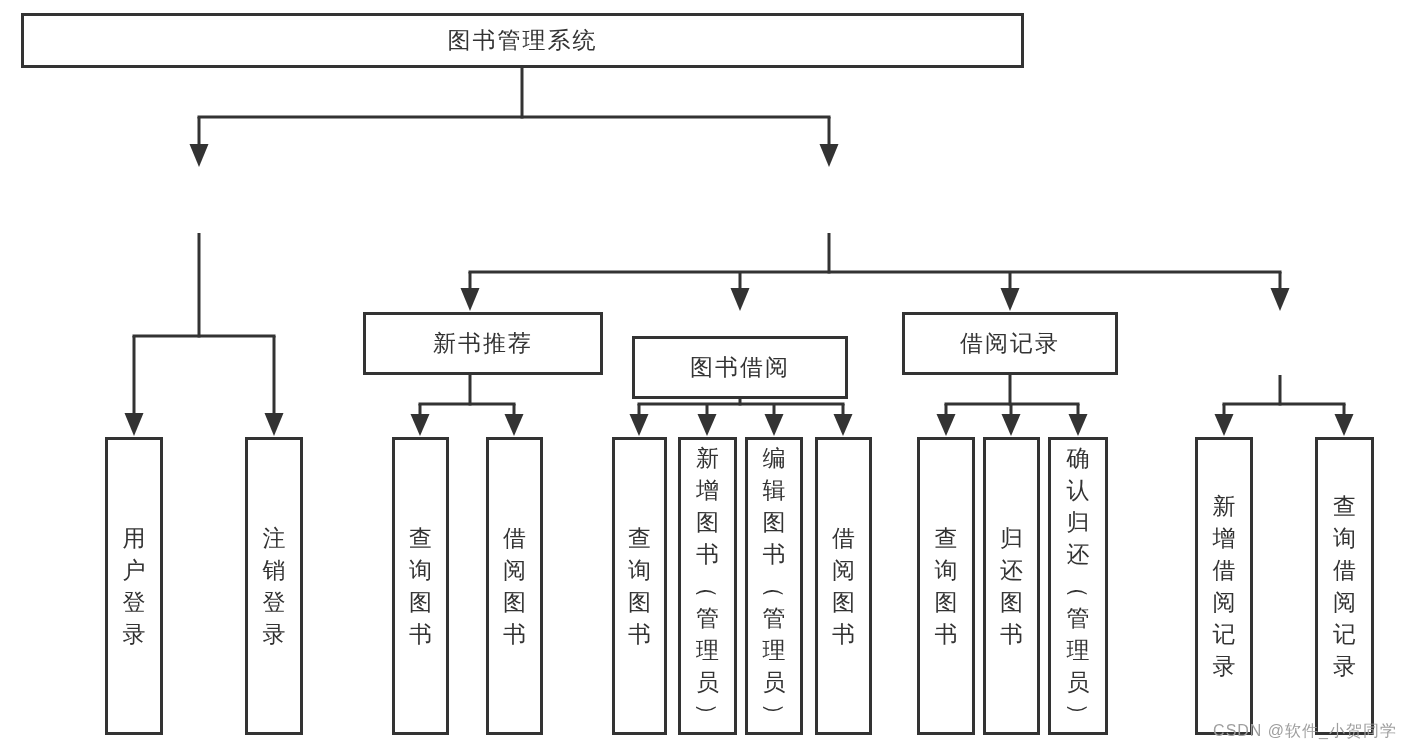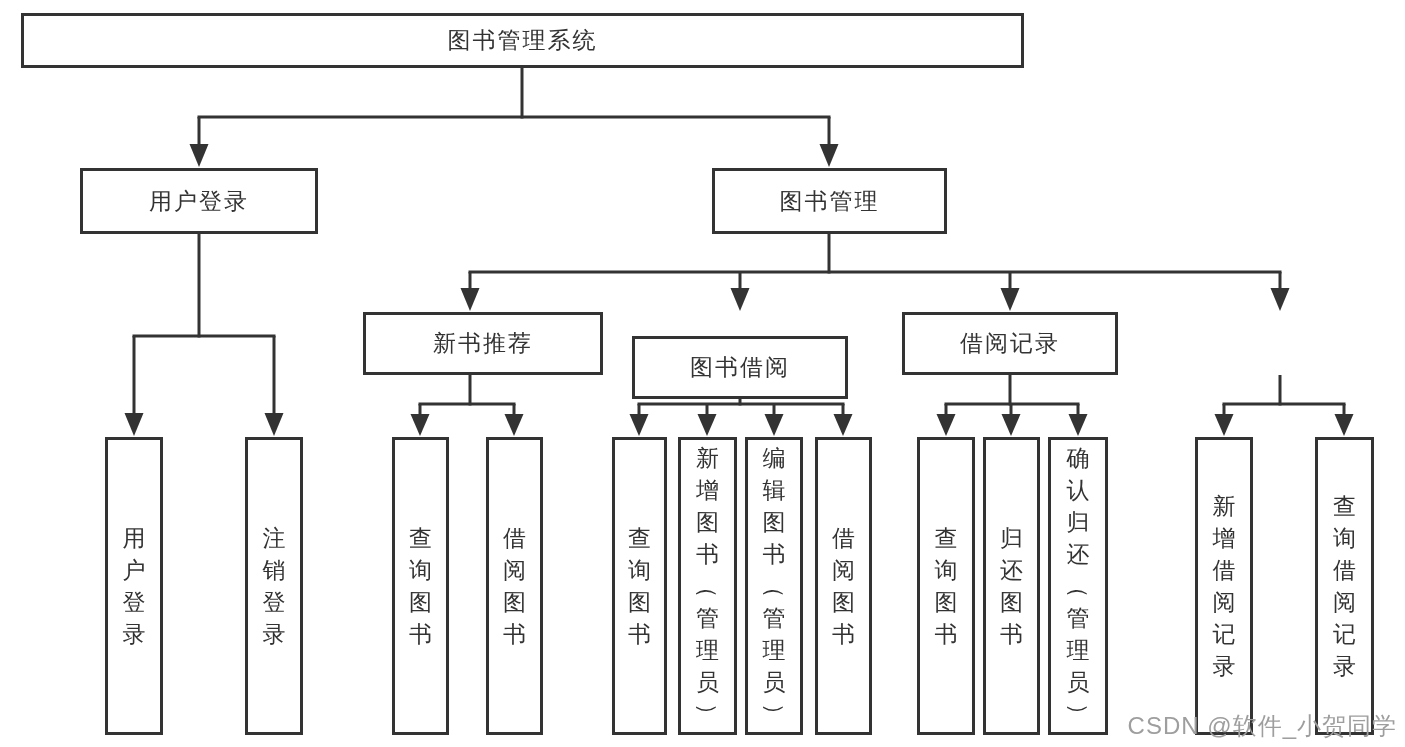--- a/index.html
+++ b/index.html
@@ -43,21 +43,21 @@
     width: 100%;
     height: 100%;
     color: #333333;
   }
   .vch { font-size: 23px; line-height: 1; display: block; }
   .vch.rot { transform: rotate(90deg); }
   .watermark {
     position: absolute;
     right: 8px;
     bottom: 5px;
-    font-size: 24px;
+    font-size: 16px;
     color: #9e9e9e;
     letter-spacing: 1px;
     white-space: nowrap;
     z-index: 5;
   }
 </style>
 </head>
 <body>
 
 <div class="canvas">
@@ -121,26 +121,20 @@
     <line x1="1224" y1="404" x2="1224" y2="416"></line>
       <polygon points="1214.5,414 1233.5,414 1224,436"></polygon>
     <line x1="1344" y1="404" x2="1344" y2="416"></line>
       <polygon points="1334.5,414 1353.5,414 1344,436"></polygon>
   </svg>
 
   <div class="box" style="left:21px; top:13px; width:1003px; height:55px;font-family:Liberation Serif, serif;">
     <span class="hlabel">图书管理系统</span>
   </div>
 
-  <div class="box" style="left:80px; top:168px; width:238px; height:66px;">
-    <span class="hlabel">用户登录</span>
-  </div>
-  <div class="box" style="left:712px; top:168px; width:235px; height:66px;">
-    <span class="hlabel">图书管理</span>
-  </div>
 
   <div class="box" style="left:363px; top:312px; width:240px; height:63px;">
     <span class="hlabel">新书推荐</span>
   </div>
   <div class="box" style="left:632px; top:312px; width:216px; height:63px;margin-top:24px;">
     <span class="hlabel">图书借阅</span>
   </div>
   <div class="box" style="left:902px; top:312px; width:216px; height:63px;">
     <span class="hlabel">借阅记录</span>
   </div>

